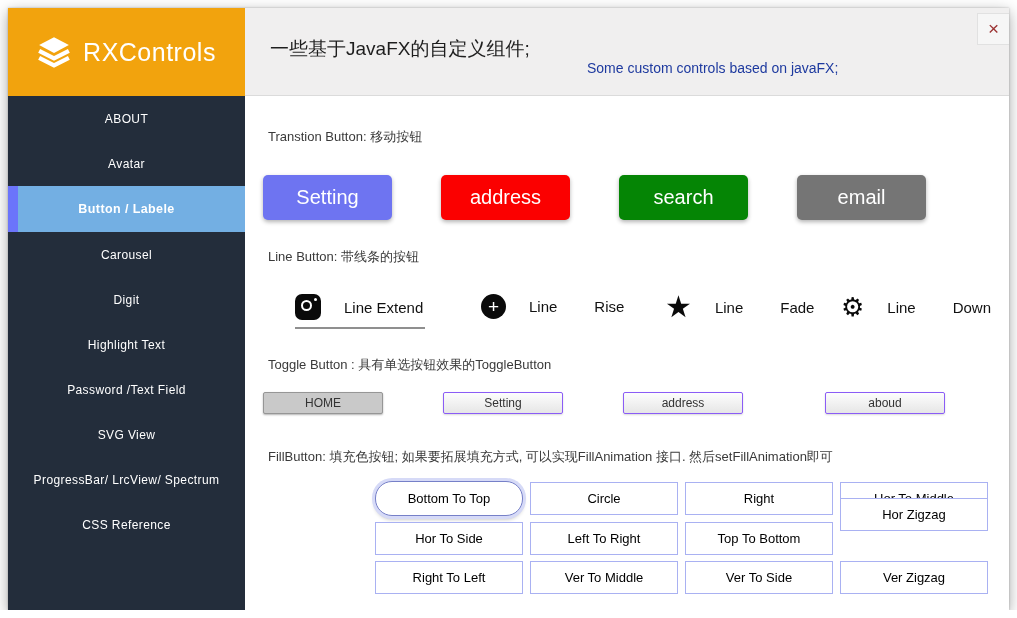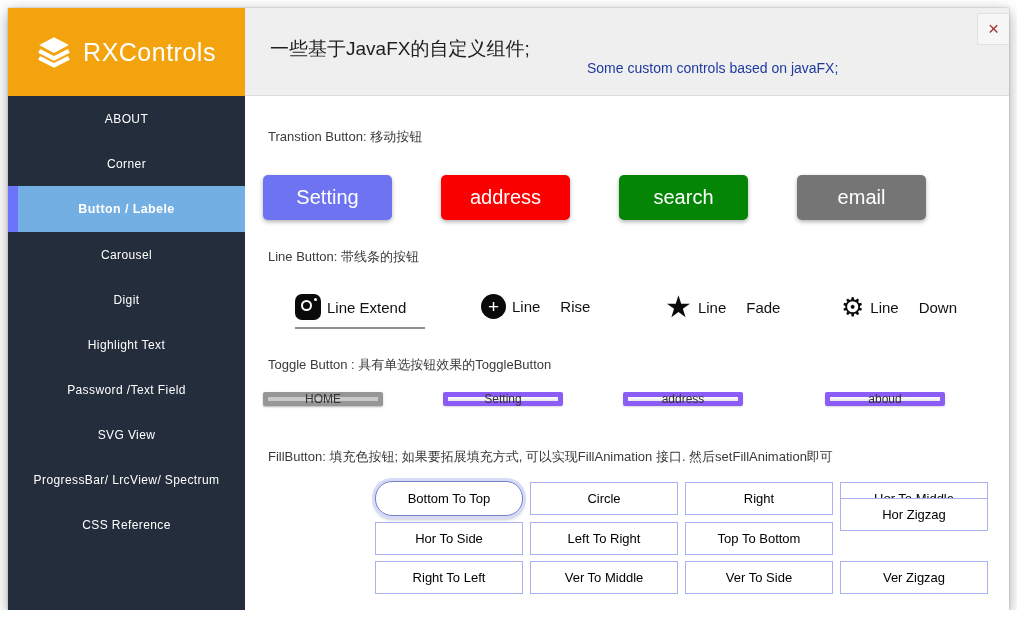--- a/index.html
+++ b/index.html
@@ -40,35 +40,35 @@
   .active-bar { position:absolute; left:0; top:0; width:10px; height:100%; }
   
   .main { position:absolute; left:237px; top:88px; width:764px; height:514px; background:#fff; }
   .sec-label { position:absolute; left:23px; font-size:13px; color:#3a3a3a; }
   .tbtn {
     position:absolute; top:79px; width:129px; height:45px; border:none; border-radius:5px;
     color:#fff; font-size:20px; font-family:"Liberation Sans", sans-serif;
     display:flex; align-items:center; justify-content:center;
     box-shadow:0 2px 4px rgba(0,0,0,0.3); cursor:pointer;
   }
-  .line-item { position:absolute; display:flex; align-items:center; gap:6px; font-size:15px; color:#111; cursor:pointer; }
+  .line-item { position:absolute; display:flex; align-items:center; gap:23px; font-size:15px; color:#111; cursor:pointer; }
   .line-underline { position:absolute; left:0; bottom:-9px; width:130px; height:2.5px; background:#8F8F8F; }
   .cam { position:relative; width:26px; height:26px; background:#0a0a0a; border-radius:7px; display:inline-block; }
   .cam-ring { position:absolute; left:6px; top:6px; width:11px; height:11px; border:2px solid #fff; border-radius:50%; }
   .cam-dot { position:absolute; right:4px; top:4px; width:3px; height:3px; background:#fff; border-radius:50%; }
   .plus-circle {
     width:25px; height:25px; background:#0a0a0a; border-radius:50%;
     color:#fff; font-size:19px; display:flex; align-items:center; justify-content:center; line-height:1;
   }
   .star-ic { font-size:30px; color:#0a0a0a; line-height:26px; }
   .gear-ic { font-size:26px; color:#0a0a0a; line-height:26px; }
   .w2 { margin-left:14px; }
   .togbtn {
-    position:absolute; top:296px; width:120px; height:14px;
-    background:linear-gradient(#fdfdfd,#e6e6e6); border:5px solid #8b5cf6; border-radius:2px;
+    position:absolute; top:296px; width:120px; height:22px;
+    background:linear-gradient(#fdfdfd,#e6e6e6); border:1px solid #8b5cf6; border-radius:2px;
     font-size:12px; color:#333; font-family:"Liberation Sans", sans-serif;
     display:flex; align-items:center; justify-content:center;
     box-shadow:0 1px 2px rgba(0,0,0,0.15); cursor:pointer;
   }
   .togbtn.selected { background:#C9C9C9; border-color:#969696; box-shadow:0 1px 2px rgba(0,0,0,0.3); }
   .fill-circle {
     position:absolute; left:17px; top:391px; width:107px; height:107px; border-radius:50%;
     background:#FAF0D5; border:2px solid #ACB1CF; box-shadow:0 0 0 2px #E7E9F4;
     display:flex; align-items:center; justify-content:center; font-size:15px; color:#111; cursor:pointer;
   }
@@ -99,21 +99,21 @@
   <div class="header">
     <div class="header-title-cn">一些基于JavaFX的自定义组件;</div>
     <div class="header-subtitle" style="color: rgb(30, 58, 159);">Some custom controls based on javaFX;</div>
     <div class="close-btn">
       <span>×</span>
     </div>
   </div>
 
   <div class="sidebar" style="background-color: rgb(35, 45, 59);">
     <div class="side-item">ABOUT</div>
-    <div class="side-item">Corner</div>
+    <div class="side-item">Avatar</div>
     <div class="side-item active" style="background-color: rgb(115, 175, 227);">
       <span class="active-bar" style="background-color: rgb(107, 116, 251);"></span>
       <span>Button / Labele</span>
     </div>
     <div class="side-item">Carousel</div>
     <div class="side-item">Digit</div>
     <div class="side-item">Highlight Text</div>
     <div class="side-item">Password /Text Field</div>
     <div class="side-item">SVG View</div>
     <div class="side-item">ProgressBar/ LrcView/ Spectrum</div>

